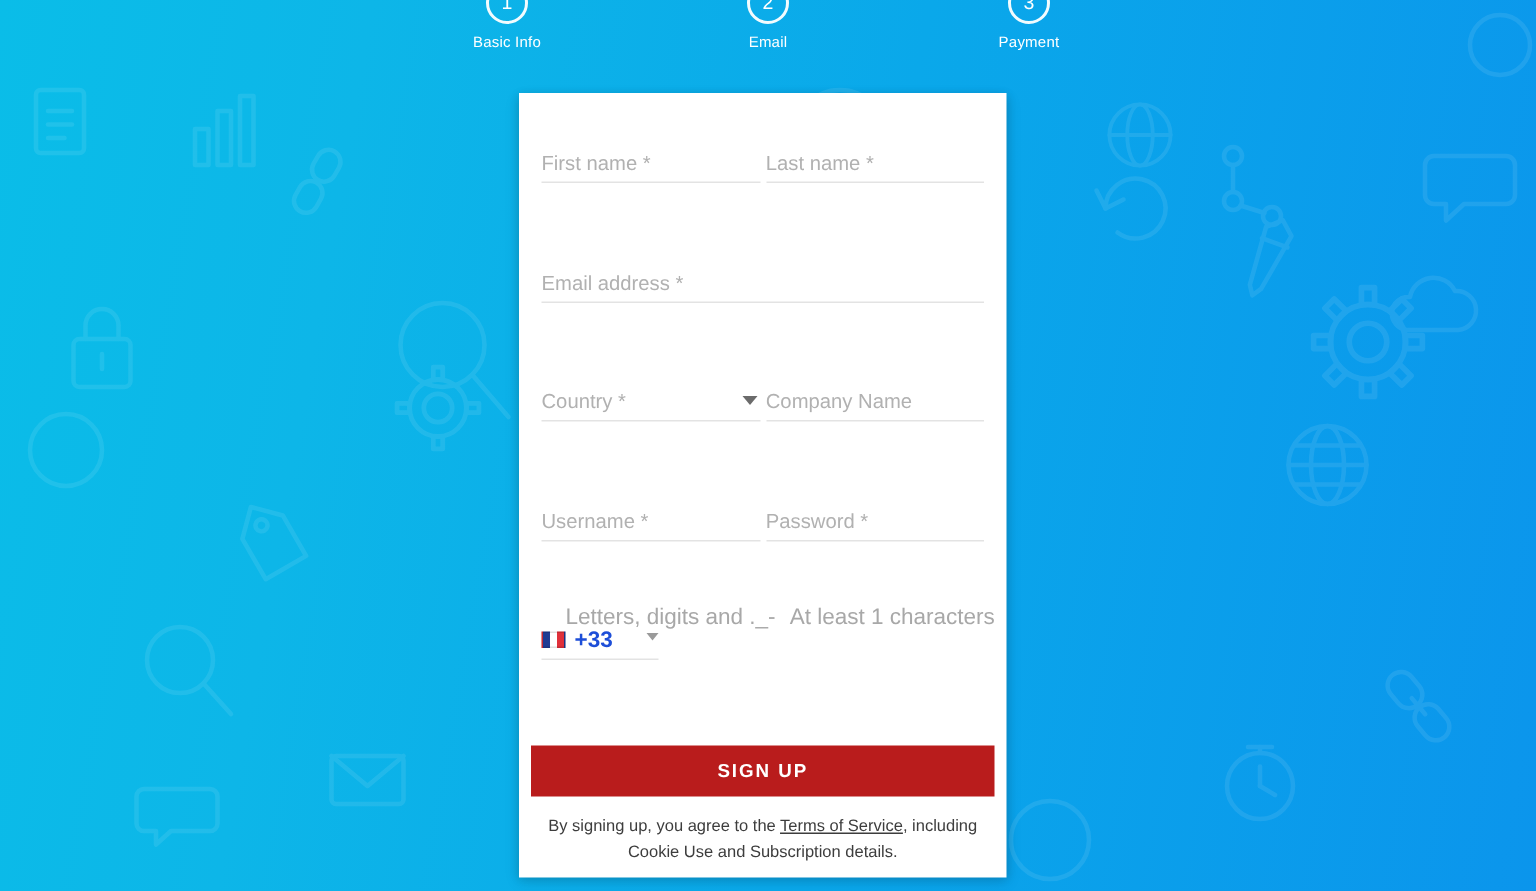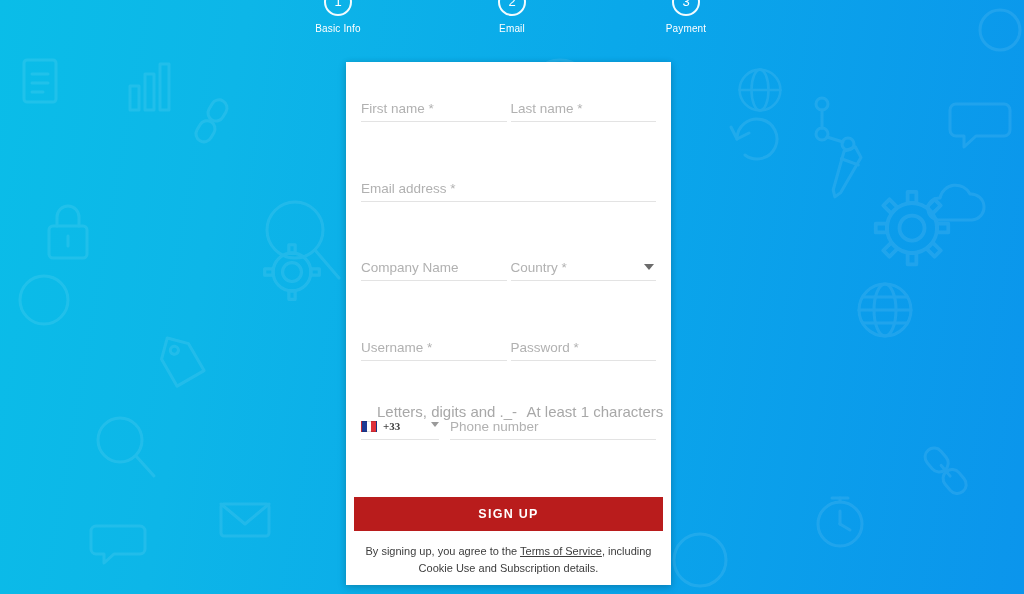--- a/index.html
+++ b/index.html
@@ -156,24 +156,23 @@
   }
   .flag {
     width: 16px;
     height: 11px;
     display: inline-block;
     flex: 0 0 auto;
     background: linear-gradient(to right, #1f3b93 0 33.33%, #ffffff 33.33% 66.66%, #e0303a 66.66% 100%);
     border: 0.5px solid rgba(0,0,0,0.12);
   }
   .dial-code {
-    font-size: 11px;
-    color: #404040;
+    font-size: 15px;
+    color: #1d4ed8;
     font-weight: bold;
-    font-family: Liberation Serif, serif;
   }
   .country-caret {
     position: absolute;
     right: 0;
     top: 4px;
     width: 0;
     height: 0;
     border-left: 4.5px solid transparent;
     border-right: 4.5px solid transparent;
     border-top: 5.5px solid #9a9a9a;
@@ -393,48 +392,45 @@
     </div>
 
     <div class="row" style="top:118px;justify-content:flex-end;">
       <div class="field full">
         <input class="field-input" type="email" placeholder="Email address *" style="">
       </div>
     </div>
 
     <div class="row" style="top:197px;">
       <div class="field">
-        <input class="field-input" type="text" placeholder="Company Name" style="">
-      </div>
-      <div class="field">
         <input class="field-input" type="text" readonly="" placeholder="Country *" style="">
         <span class="caret"></span>
+      </div>
+      <div class="field">
+        <input class="field-input" type="text" placeholder="Company Name" style="">
       </div>
     </div>
 
     <div class="row" style="top:277px;">
       <div class="field">
         <input class="field-input" type="text" placeholder="Username *" style="">
         <span class="field-hint">Letters, digits and ._-</span>
       </div>
       <div class="field">
         <input class="field-input" type="password" placeholder="Password *" style="">
         <span class="field-hint">At least 1 characters</span>
       </div>
     </div>
 
     <div class="phone-row" style="top:356px;">
       <div class="country-select">
         <span class="flag"></span>
         <span class="dial-code">+33</span>
         <span class="country-caret"></span>
       </div>
-      <div class="phone-input-wrap">
-        <input class="field-input" type="tel" placeholder="Phone number" style="">
-      </div>
     </div>
 
   </div>
 
   <button class="signup-btn">SIGN UP</button>
 
   <div class="legal"><span>By signing up, you agree to the </span><a href="#">Terms of Service</a><span>, including Cookie Use and Subscription details.</span></div>
 </div>
 
 </body></html>

